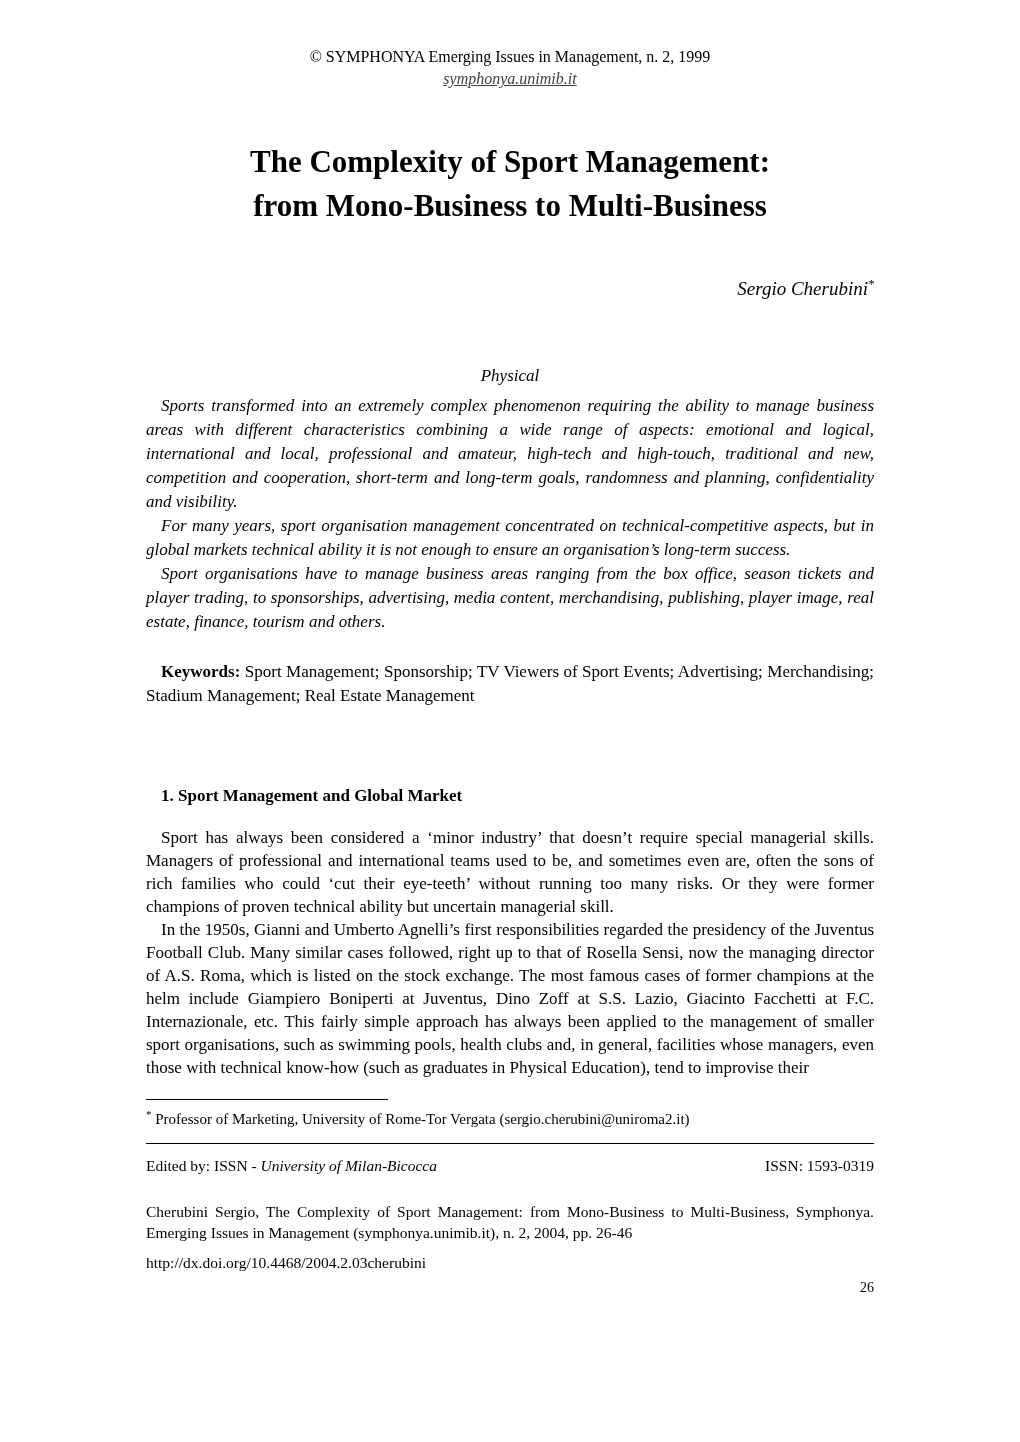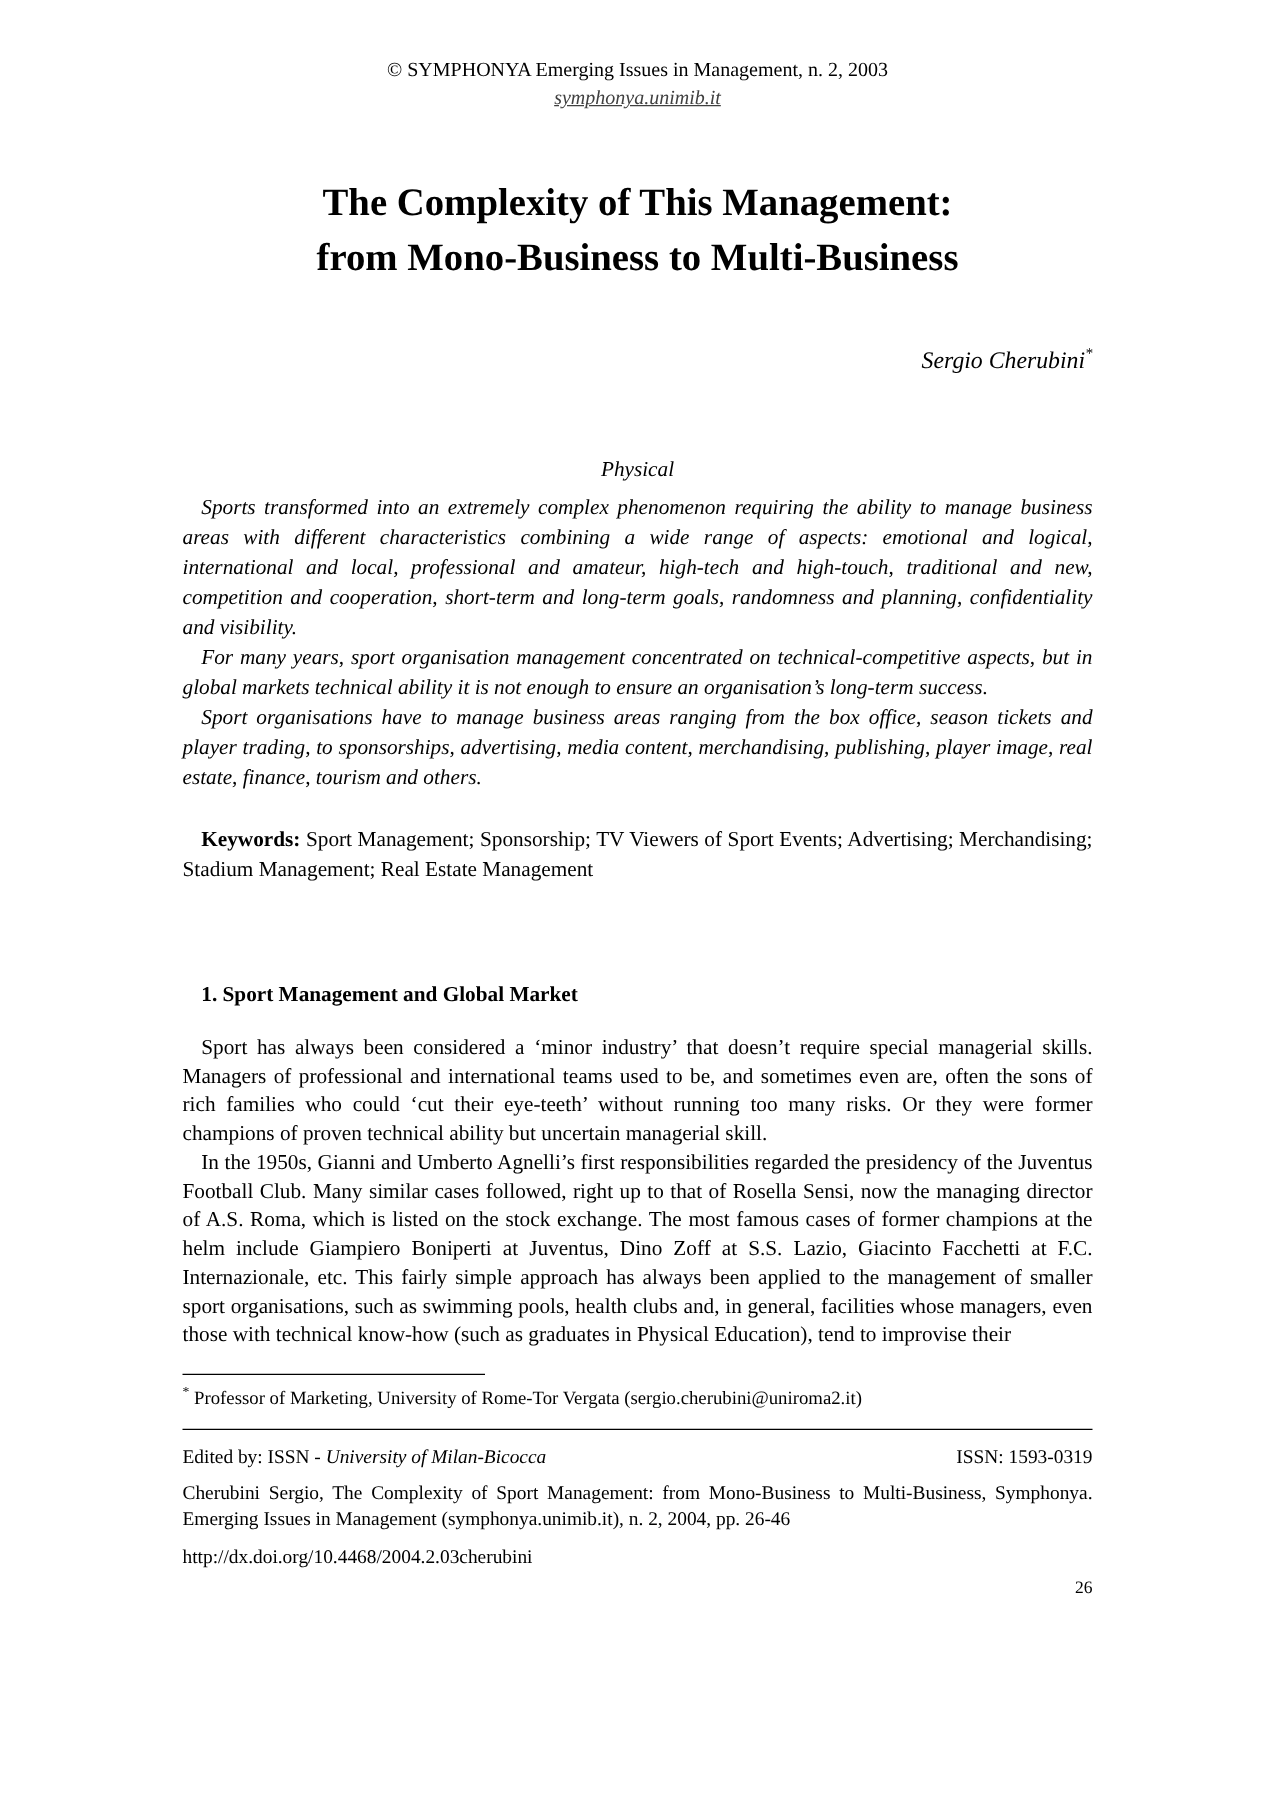--- a/index.html
+++ b/index.html
@@ -25,35 +25,35 @@
 
   .body-text { margin-top: 20px; }
   .body-text p { font-size: 17px; line-height: 23px; text-align: justify; text-indent: 15px; }
 
   .footnote-separator { width: 242px; border: none; border-top: 1px solid #000; margin-top: 20px; }
   .footnote { font-size: 15px; line-height: 20px; margin-top: 9px; }
   .footnote sup { font-size: 11px; line-height: 0; }
 
   .footer-rule { border: none; border-top: 1px solid #000; margin-top: 14px; }
   .edited-line { display: flex; justify-content: space-between; font-size: 15.5px; margin-top: 13px; }
-  .citation { font-size: 15.5px; line-height: 21px; margin-top: 9px; text-align: justify; }
+  .citation { font-size: 15.5px; line-height: 21px; margin-top: 26px; text-align: justify; }
   .doi { font-size: 15.5px; margin-top: 11px; }
   .page-number { text-align: right; font-size: 14px; margin-top: 8px; }
 </style>
 </head>
 <body>
 
 <div class="page">
 
   <header class="page-header">
-    <div>© SYMPHONYA Emerging Issues in Management, n. 2, 2003</div>
+    <div>© SYMPHONYA Emerging Issues in Management, n. 2, 1999</div>
     <div><span class="site-link">symphonya.unimib.it</span></div>
   </header>
 
-  <h1 class="title"><span>The Complexity of This Management:</span><br><span>from Mono-Business to Multi-Business</span></h1>
+  <h1 class="title"><span>The Complexity of Sport Management:</span><br><span>from Mono-Business to Multi-Business</span></h1>
 
   <div class="author"><span>Sergio Cherubini</span><sup>*</sup></div>
 
   <div class="abstract-heading">Physical</div>
 
   <section class="abstract">
     <p>Sports transformed into an extremely complex phenomenon requiring the ability to manage business areas with different characteristics combining a wide range of aspects: emotional and logical, international and local, professional and amateur, high-tech and high-touch, traditional and new, competition and cooperation, short-term and long-term goals, randomness and planning, confidentiality and visibility.</p>
     <p>For many years, sport organisation management concentrated on technical-competitive aspects, but in global markets technical ability it is not enough to ensure an organisation’s long-term success.</p>
     <p>Sport organisations have to manage business areas ranging from the box office, season tickets and player trading, to sponsorships, advertising, media content, merchandising, publishing, player image, real estate, finance, tourism and others.</p>
   </section>

